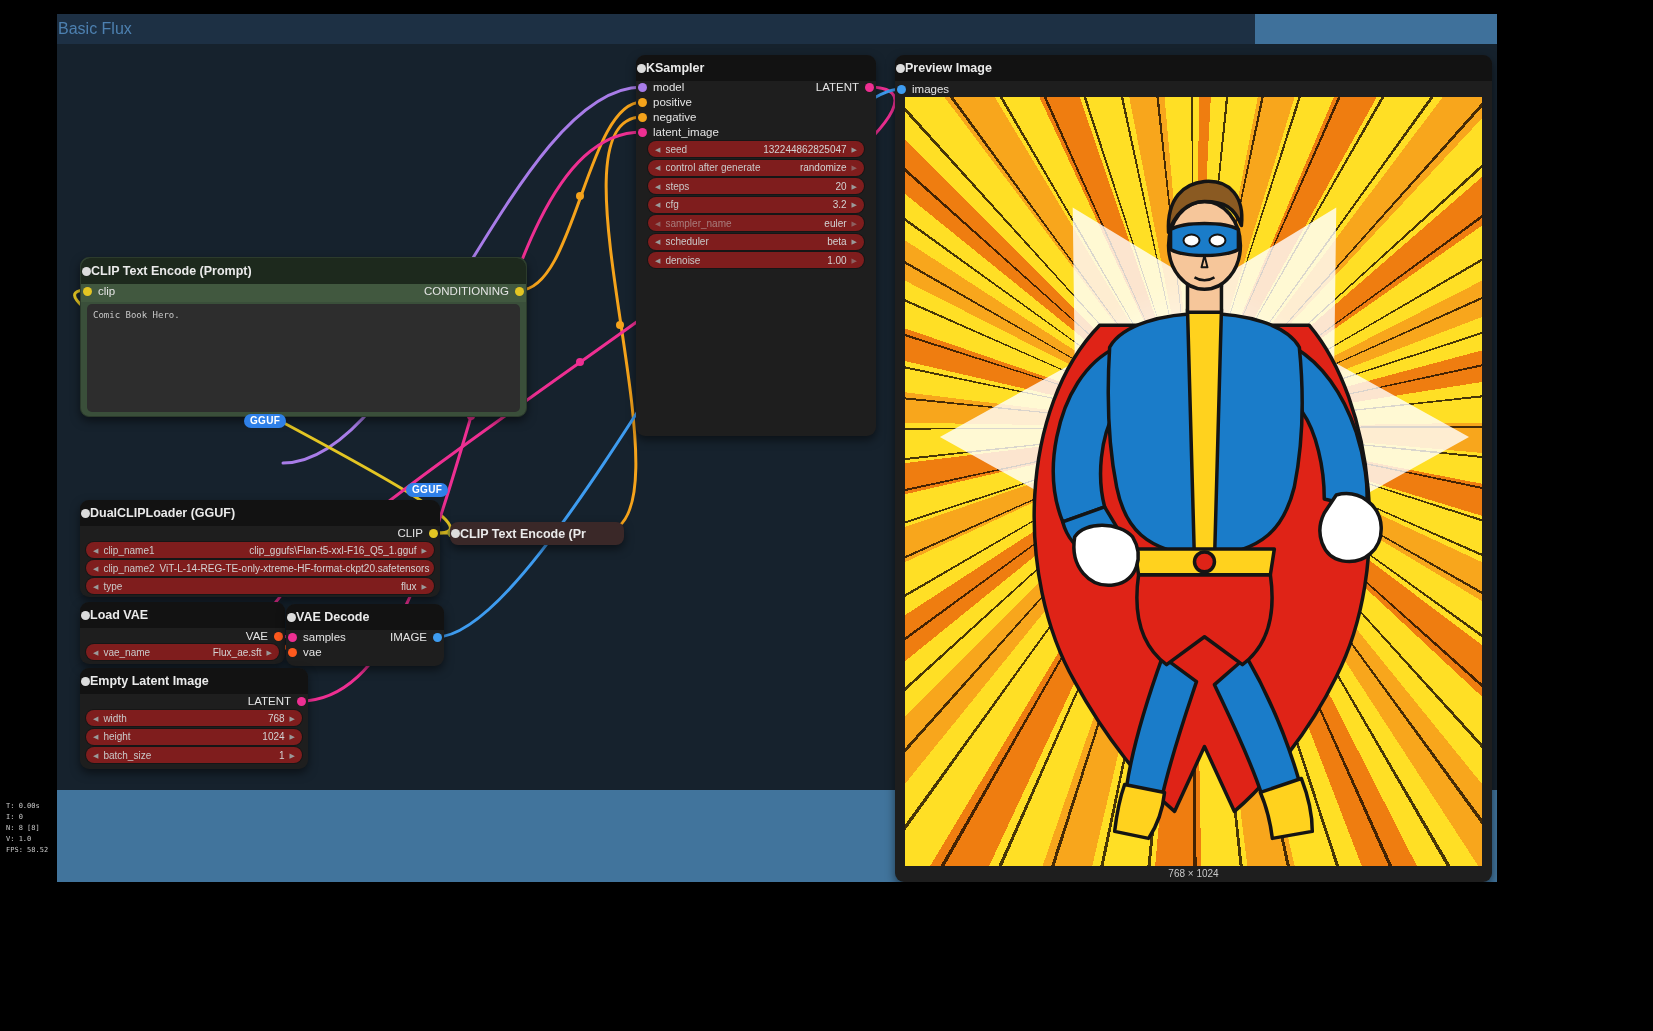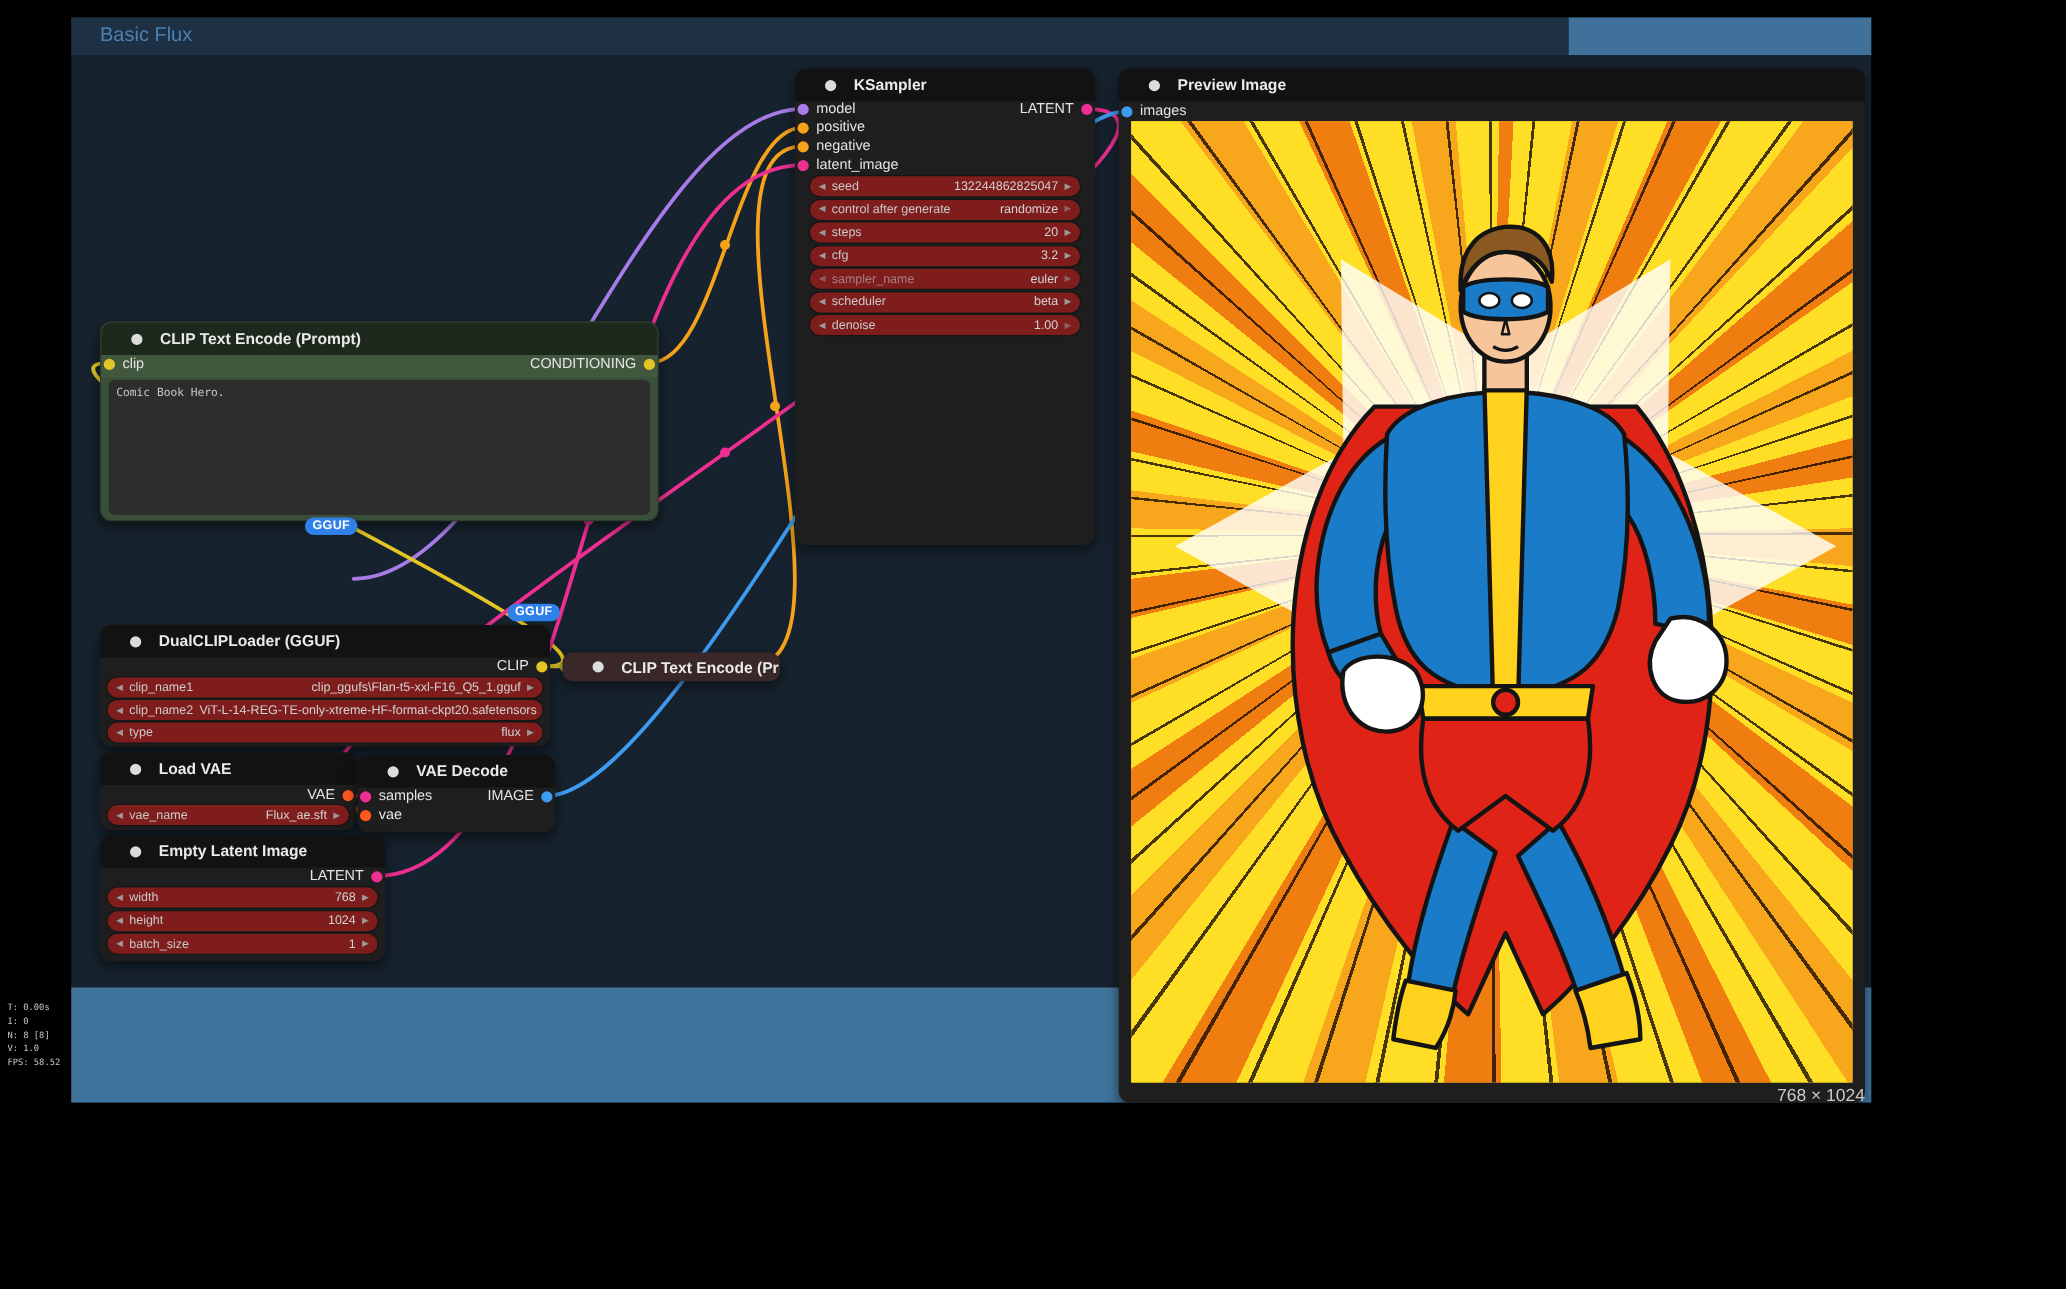--- a/index.html
+++ b/index.html
@@ -2,30 +2,30 @@
 <html><head>
 <meta charset="utf-8">
 <style>
   html,body{margin:0;padding:0;background:#000;}
   #stage{position:relative;width:1653px;height:1031px;background:#000;overflow:hidden;
          font-family:"Liberation Sans",sans-serif;}
   
   .canvas-bg{position:absolute;left:57px;top:14px;width:1440px;height:868px;background:#16222d;z-index:0;}
   .tabbar{position:absolute;left:57px;top:14px;width:1198px;height:30px;background:#1d3044;z-index:1;
           display:flex;align-items:center;}
-  .tabtitle{color:#4d80b0;font-size:16px;padding-left:23px;}
+  .tabtitle{color:#4d80b0;font-size:16px;padding-left:1px;}
   .strip-tr{position:absolute;left:1255px;top:14px;width:242px;height:30px;background:#3f719b;z-index:1;}
   .strip-b{position:absolute;left:57px;top:790px;width:1440px;height:92px;background:#41749c;z-index:1;}
   
   #wires{position:absolute;left:0;top:0;width:1653px;height:1031px;z-index:2;pointer-events:none;}
   
   .node{position:absolute;background:#1e1e1e;border-radius:9px;box-shadow:0 4px 10px rgba(0,0,0,.5);
         z-index:3;box-sizing:border-box;}
   .nhead{position:absolute;left:0;top:0;right:0;height:26px;background:#121212;
-         border-radius:9px 9px 0 0;display:flex;align-items:center;gap:14px;padding:0 24px;box-sizing:border-box;}
+         border-radius:9px 9px 0 0;display:flex;align-items:center;gap:0;padding:0 1px;box-sizing:border-box;}
   .ndot{width:9px;height:9px;border-radius:50%;background:#dcdcdc;flex:none;}
   .ntitle{font-size:12.5px;font-weight:700;color:#eaeaea;white-space:nowrap;}
   .pin{position:absolute;display:flex;align-items:center;gap:6px;font-size:11.5px;color:#e4e4e4;
        height:14px;line-height:14px;left:2px;white-space:nowrap;}
   .pin.out{left:auto;right:2px;flex-direction:row-reverse;}
   .pdot{width:9px;height:9px;border-radius:50%;flex:none;}
   .widget{position:absolute;height:16px;border-radius:8px;background:#7f1d1d;box-shadow:0 0 0 1px #161616;
           display:flex;align-items:center;gap:5px;padding:0 7px;font-size:10px;color:#c9c9c9;
           box-sizing:border-box;white-space:nowrap;overflow:hidden;}
   .arrow{font-size:7px;color:#9a9a9a;line-height:1;flex:none;}
@@ -45,21 +45,21 @@
   
   .gguf{position:absolute;z-index:4;background:#2f80e8;color:#fff;font-weight:700;font-size:10px;
         padding:2px 6px;border-radius:7px;line-height:1;letter-spacing:.3px;}
   
   .pimg{position:absolute;left:10px;top:42px;width:577px;height:769px;overflow:hidden;background:
     radial-gradient(circle at 50% 42%, rgba(255,255,255,.85), rgba(255,255,255,0) 26%),
     repeating-conic-gradient(from 0deg at 50% 43%, rgba(0,0,0,0) 0deg 5.6deg, rgba(25,12,0,.8) 5.6deg 6deg),
     repeating-conic-gradient(from 3deg at 50% 43%, #ffdf25 0deg 8deg, #f8a61c 8deg 14deg, #ffdf25 14deg 20deg, #ef7d10 20deg 26deg),
     #ffd91f;}
   .pimg svg{position:absolute;left:0;top:0;}
-  .pfoot{position:absolute;left:0;right:0;top:813px;text-align:right;font-size:14px;color:#c9c9c9;}
+  .pfoot{position:absolute;left:0;right:0;top:813px;text-align:center;font-size:10px;color:#c9c9c9;}
   
   .stats{position:absolute;left:6px;top:801px;z-index:1;color:#c9c9c9;
          font-family:"DejaVu Sans Mono",monospace;font-size:7px;line-height:11px;}
 </style>
 </head>
 <body>
 
 <div id="stage">
 
   <div class="canvas-bg"></div>

